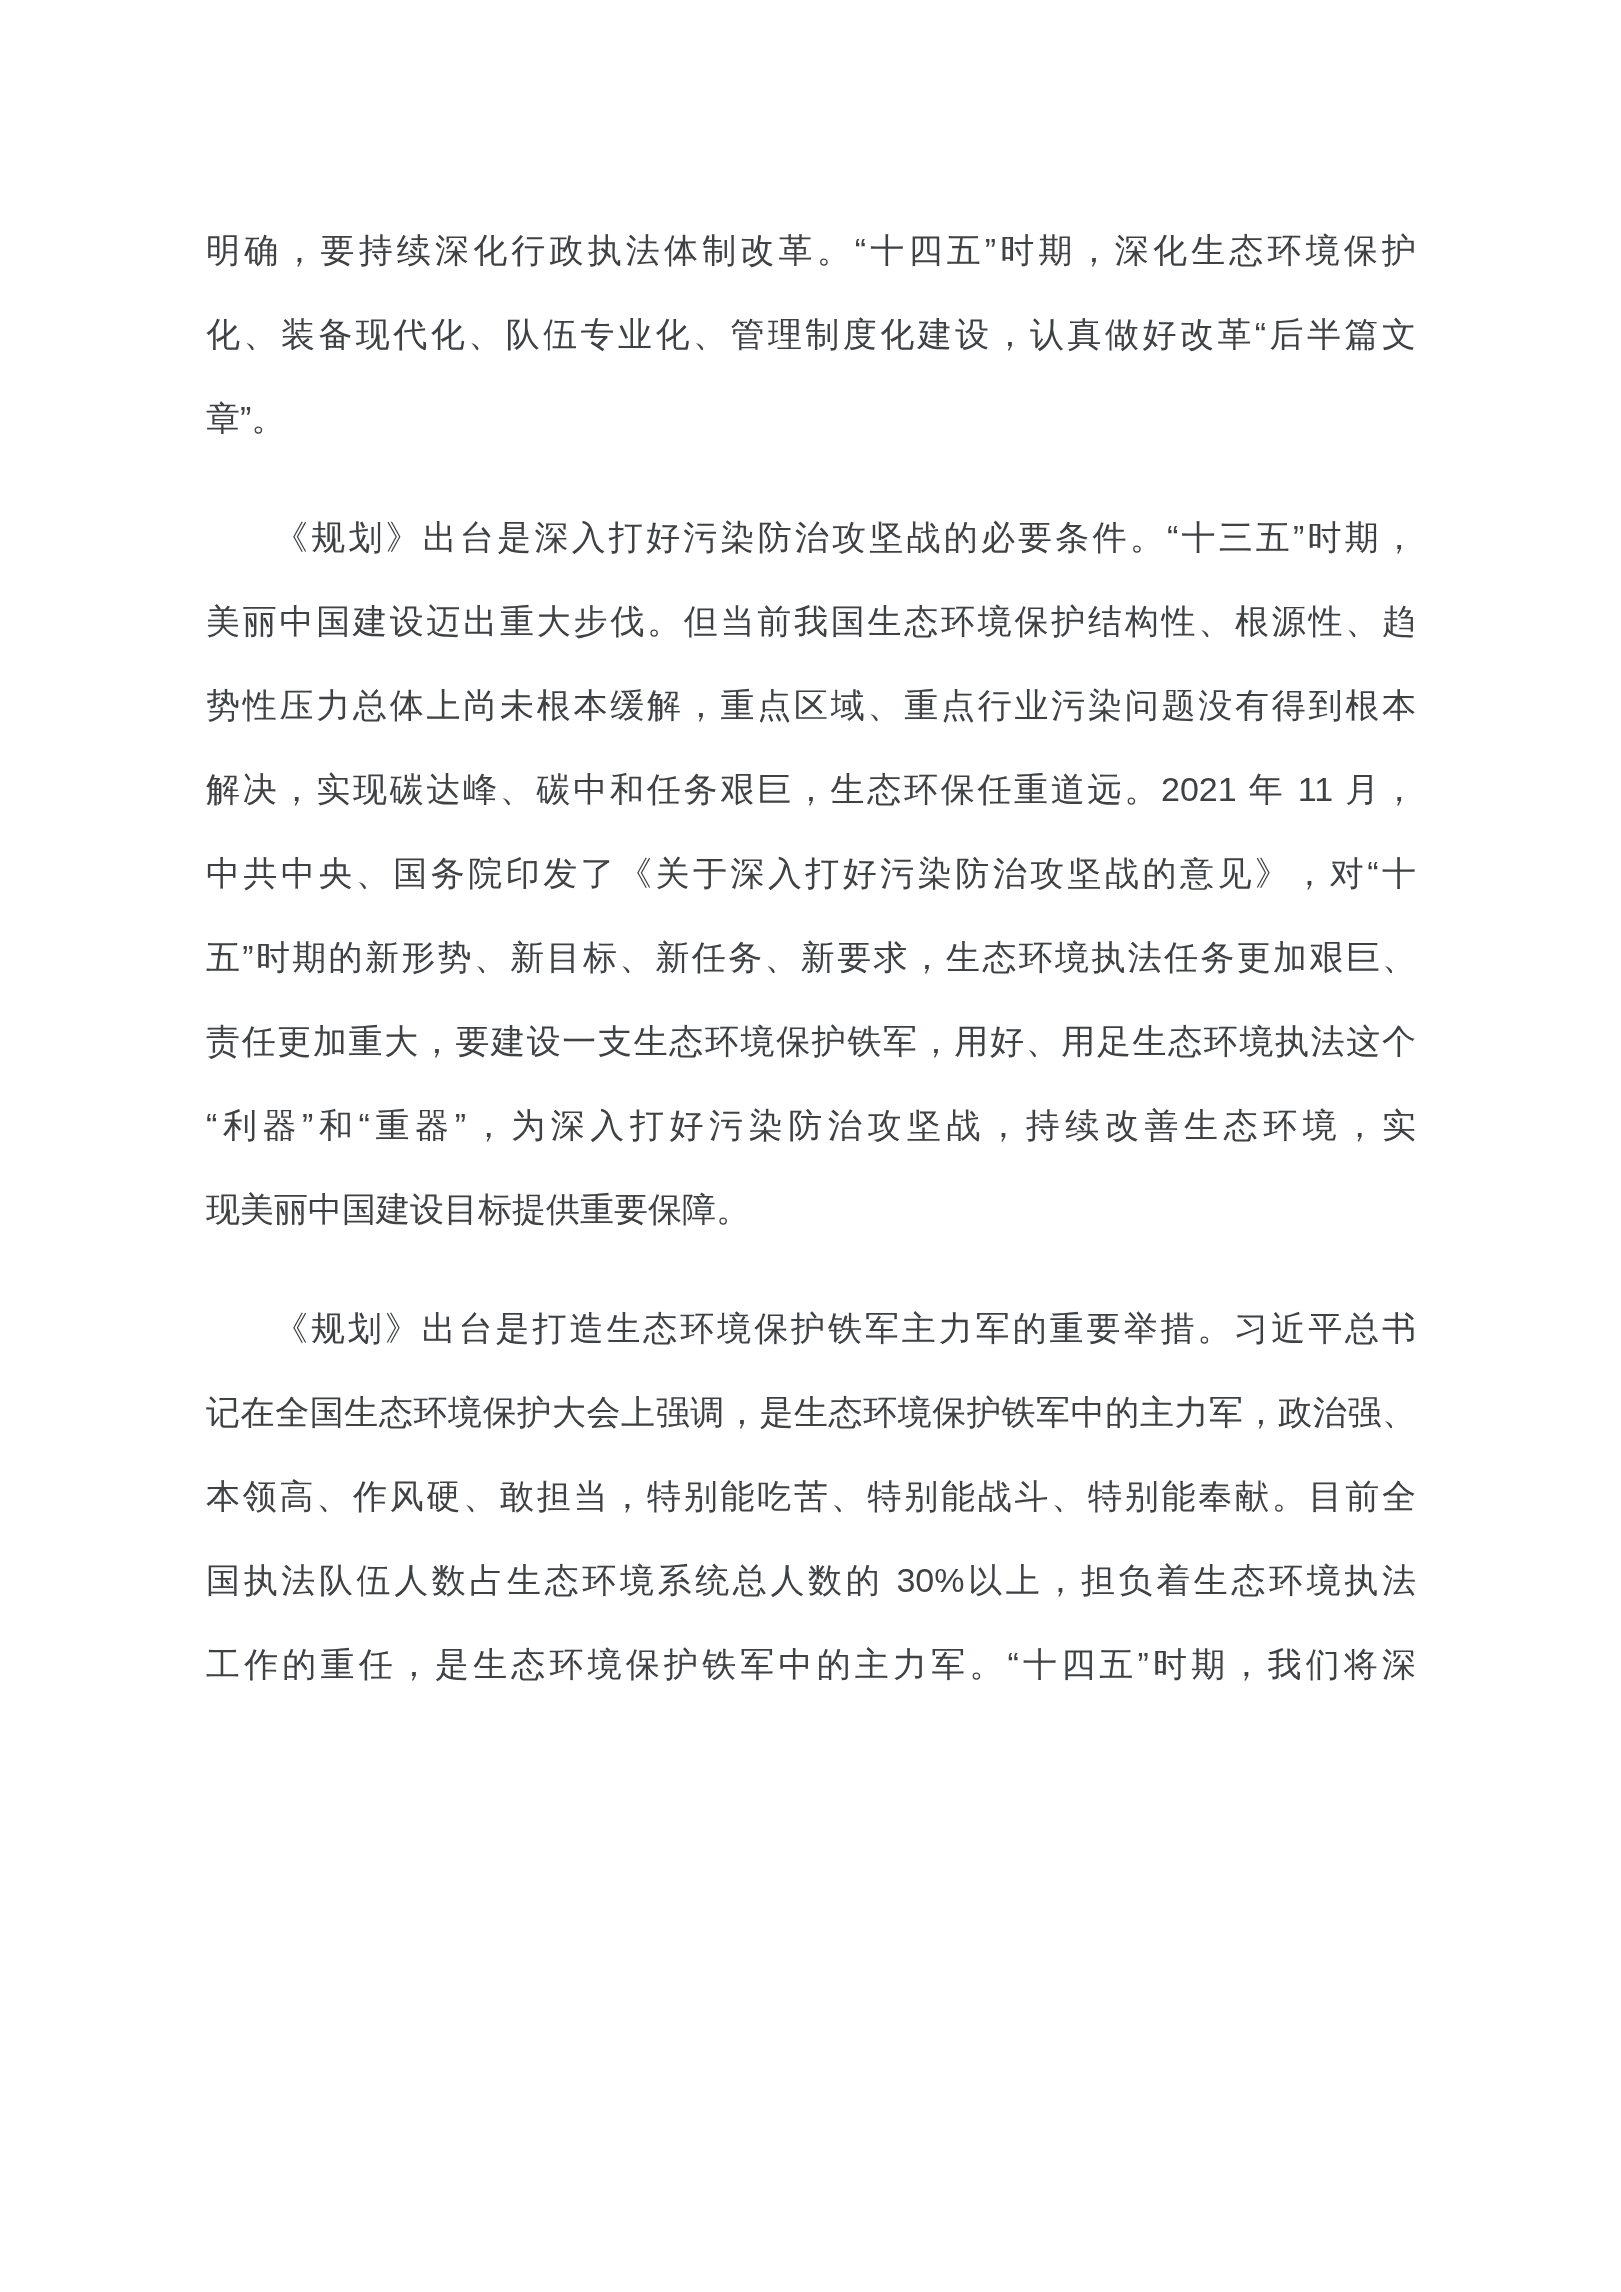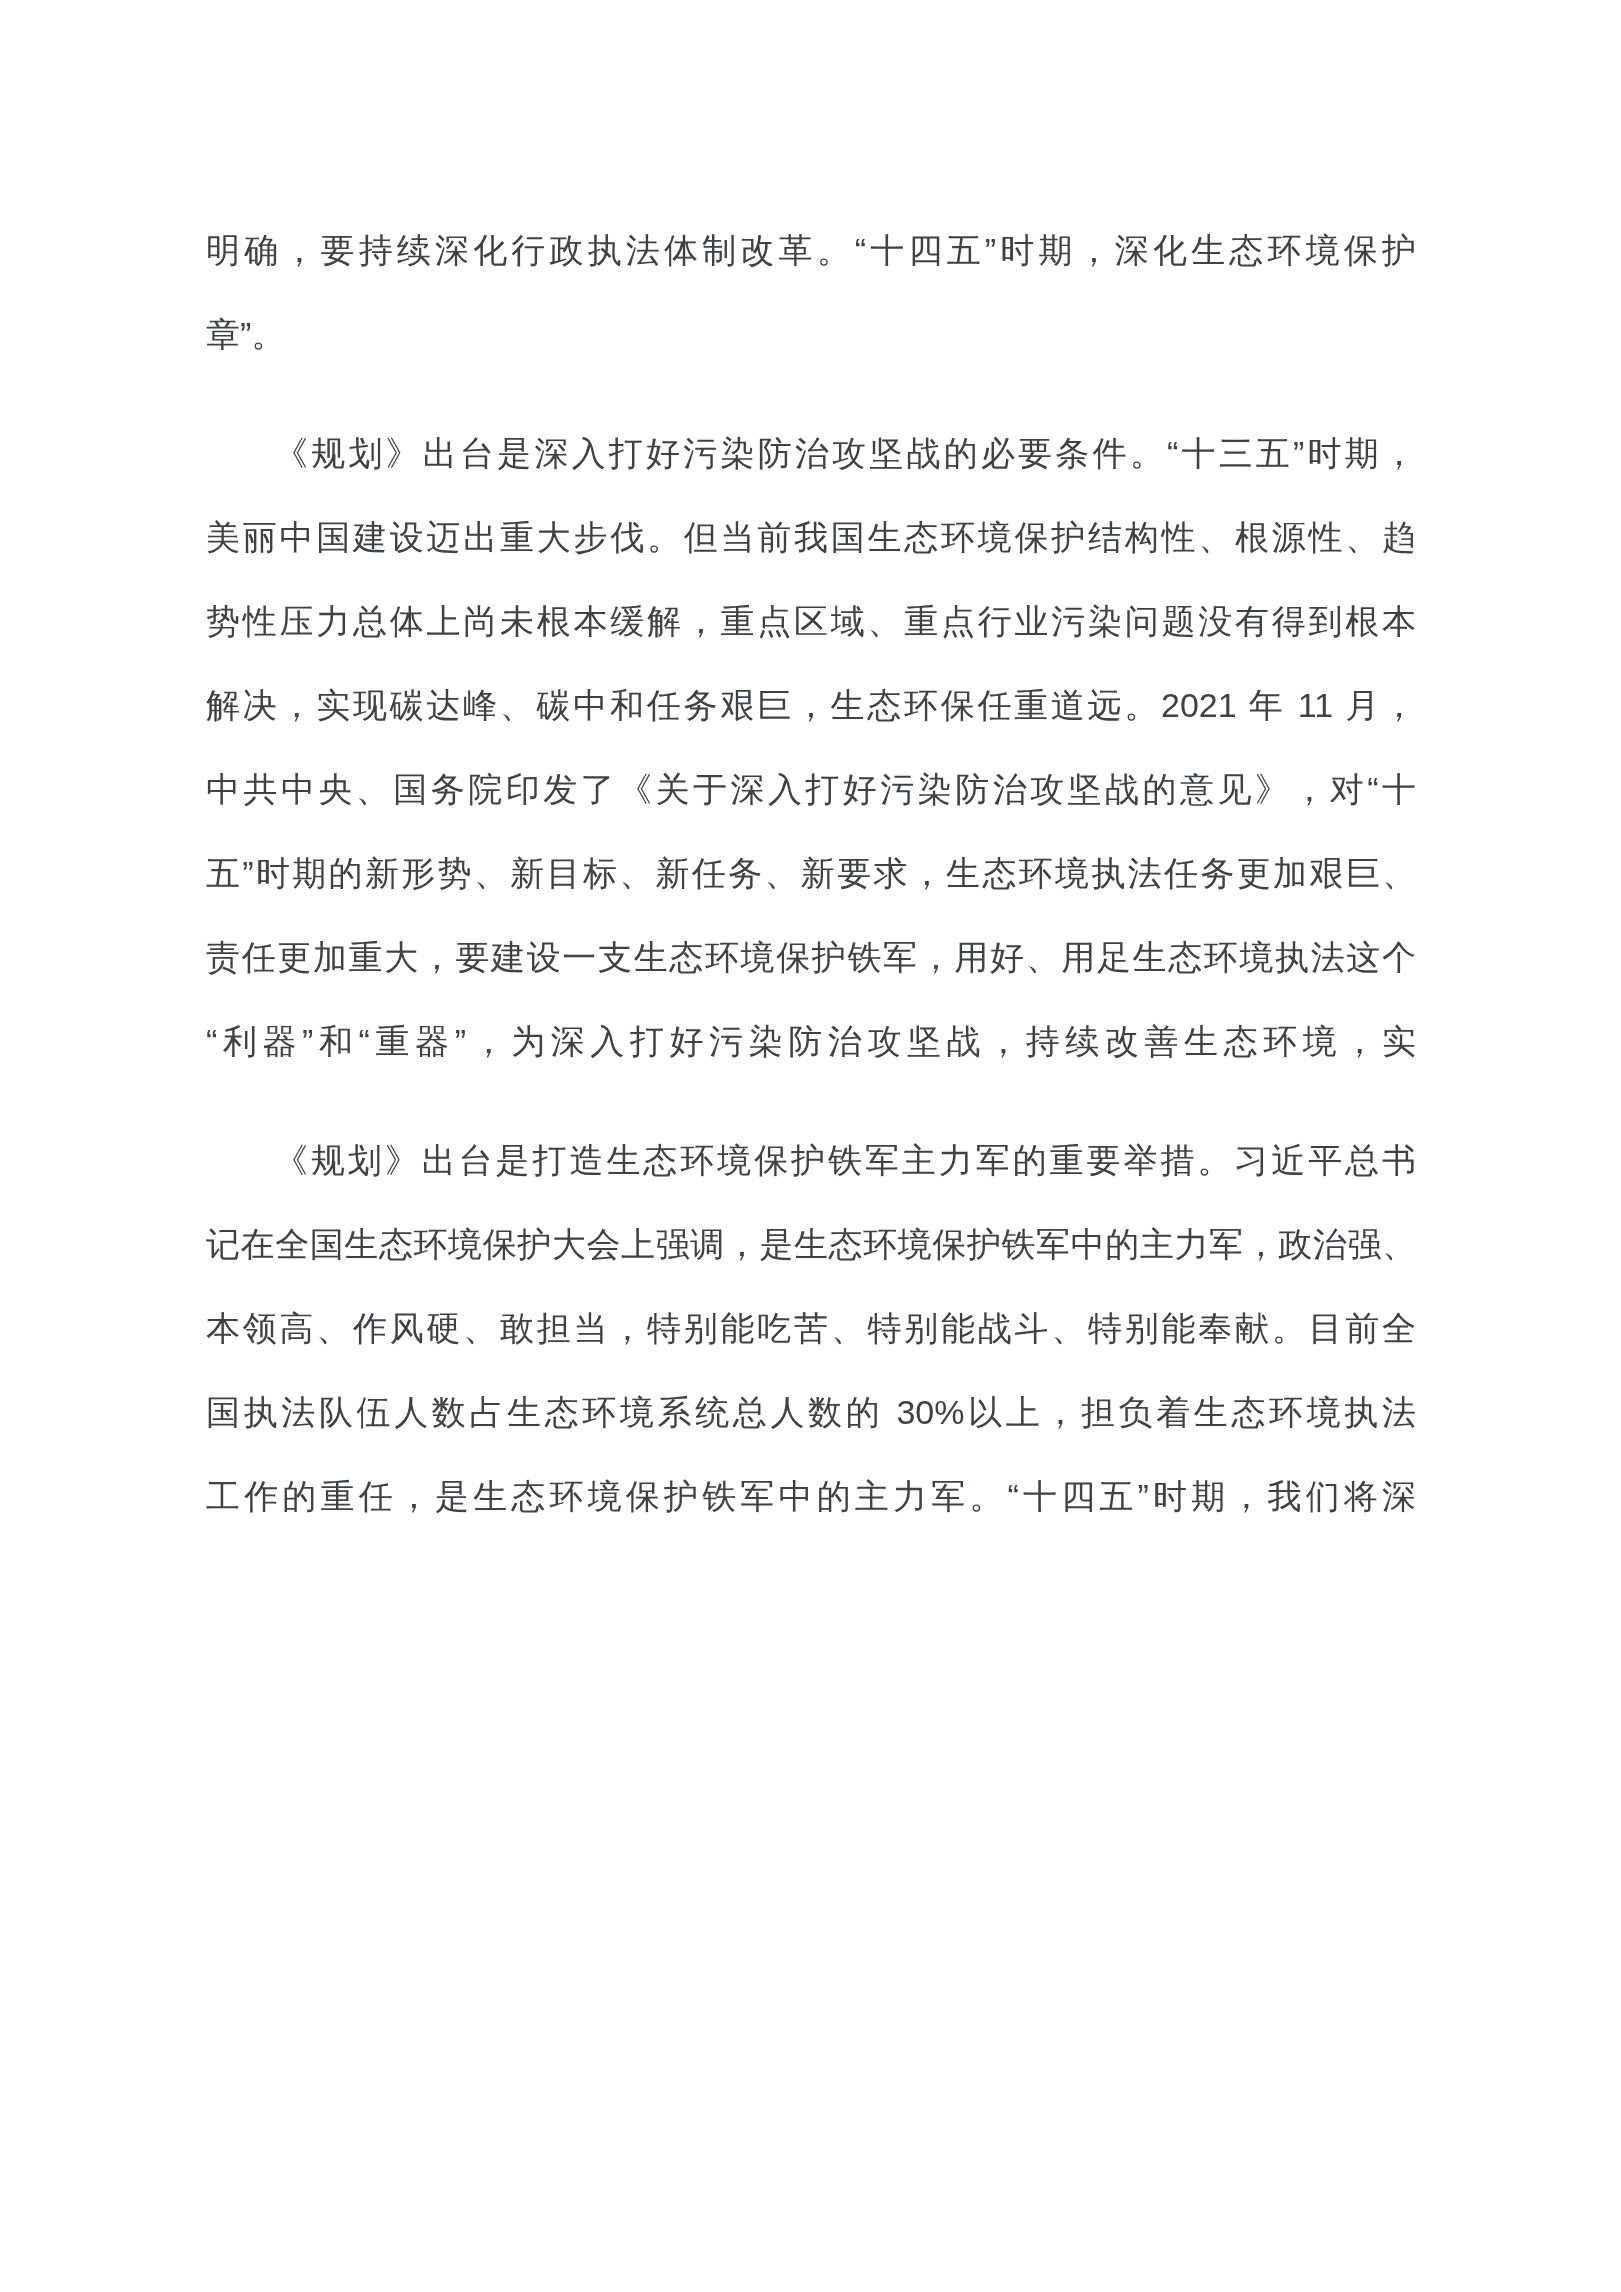--- a/index.html
+++ b/index.html
@@ -41,31 +41,33 @@
     text-indent: 2em;
   }
 </style>
 </head>
 <body>
 
 <div class="page" style="background: rgb(255, 255, 255);">
   <div class="doc" id="doc" style="color: rgb(63, 66, 69);">
       <div class="para">
         <div class="line">明确，要持续深化行政执法体制改革。“十四五”时期，深化生态环境保护</div>
+        <div class="line">化、装备现代化、队伍专业化、管理制度化建设，认真做好改革“后半篇文</div>
         <div class="line end">章”。</div>
       </div>
       <div class="para indent">
         <div class="line">《规划》出台是深入打好污染防治攻坚战的必要条件。“十三五”时期，</div>
         <div class="line">美丽中国建设迈出重大步伐。但当前我国生态环境保护结构性、根源性、趋</div>
         <div class="line">势性压力总体上尚未根本缓解，重点区域、重点行业污染问题没有得到根本</div>
         <div class="line">解决，实现碳达峰、碳中和任务艰巨，生态环保任重道远。2021 年 11 月，</div>
         <div class="line">中共中央、国务院印发了《关于深入打好污染防治攻坚战的意见》，对“十</div>
         <div class="line">五”时期的新形势、新目标、新任务、新要求，生态环境执法任务更加艰巨、</div>
         <div class="line">责任更加重大，要建设一支生态环境保护铁军，用好、用足生态环境执法这个</div>
         <div class="line">“利器”和“重器”，为深入打好污染防治攻坚战，持续改善生态环境，实</div>
+        <div class="line end">现美丽中国建设目标提供重要保障。</div>
       </div>
       <div class="para indent">
         <div class="line">《规划》出台是打造生态环境保护铁军主力军的重要举措。习近平总书</div>
         <div class="line">记在全国生态环境保护大会上强调，是生态环境保护铁军中的主力军，政治强、</div>
         <div class="line">本领高、作风硬、敢担当，特别能吃苦、特别能战斗、特别能奉献。目前全</div>
         <div class="line">国执法队伍人数占生态环境系统总人数的 30%以上，担负着生态环境执法</div>
         <div class="line">工作的重任，是生态环境保护铁军中的主力军。“十四五”时期，我们将深</div>
       </div>
     </div>
 </div>

